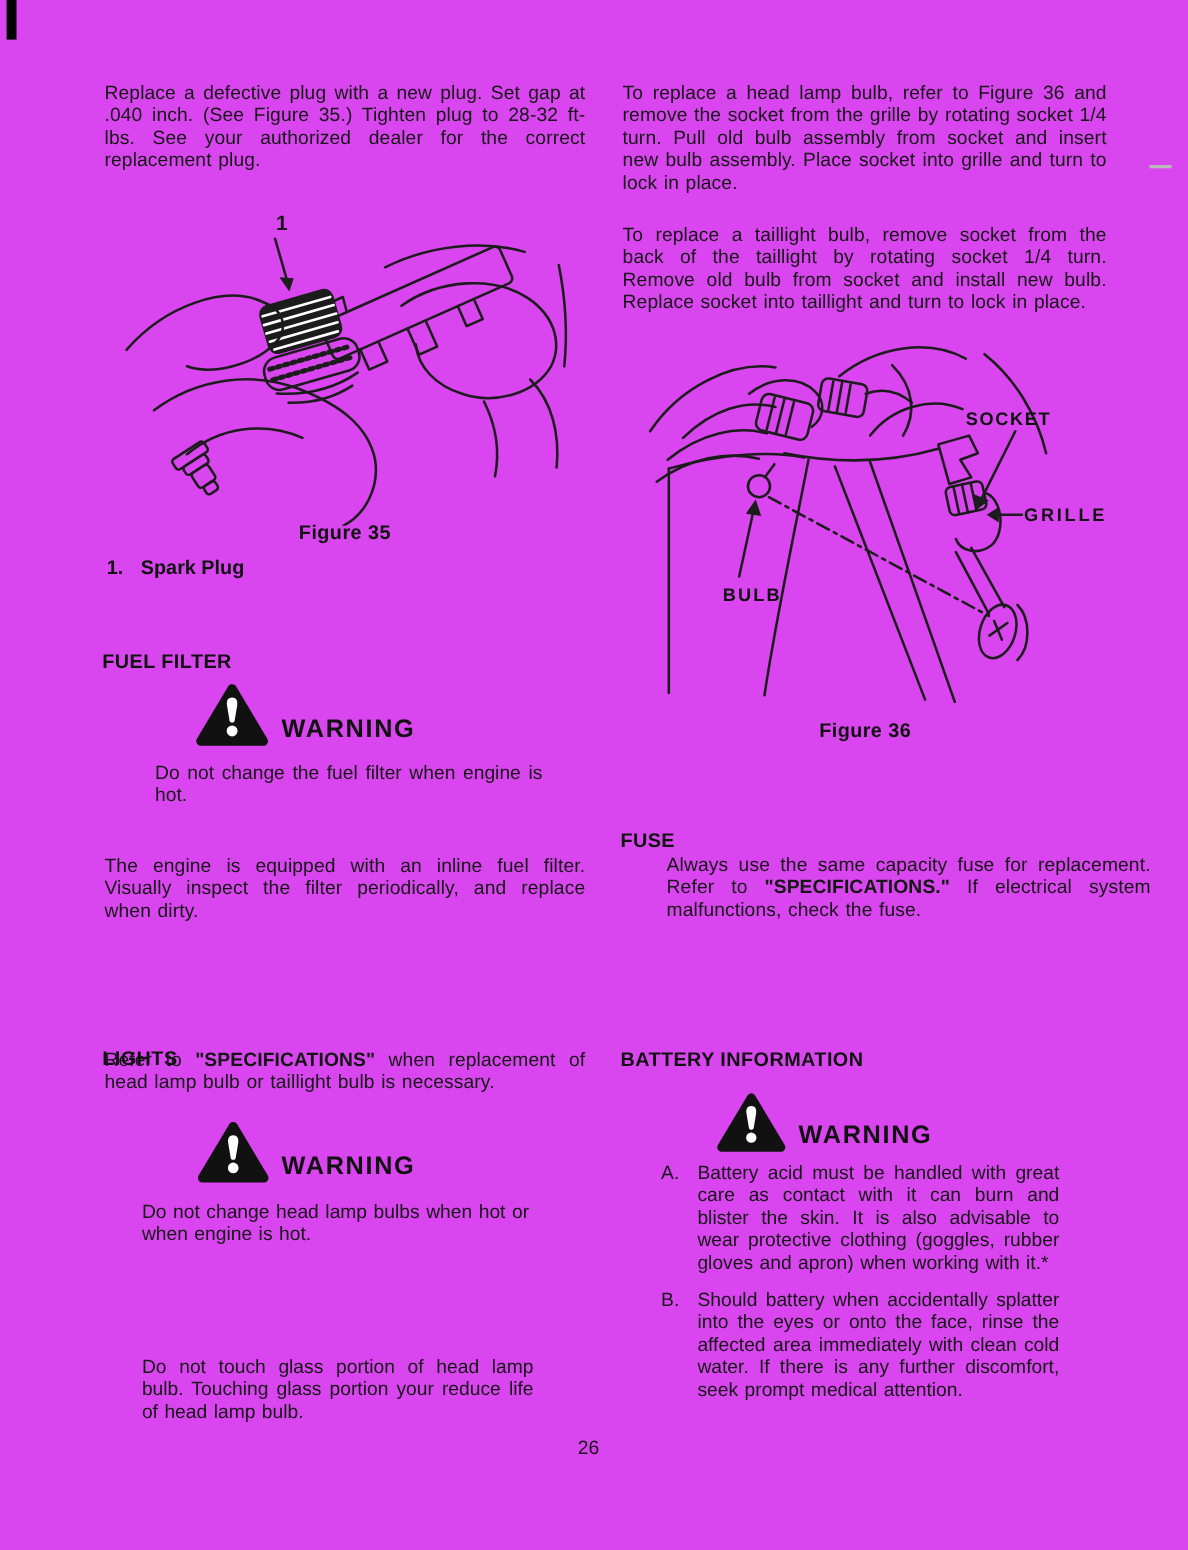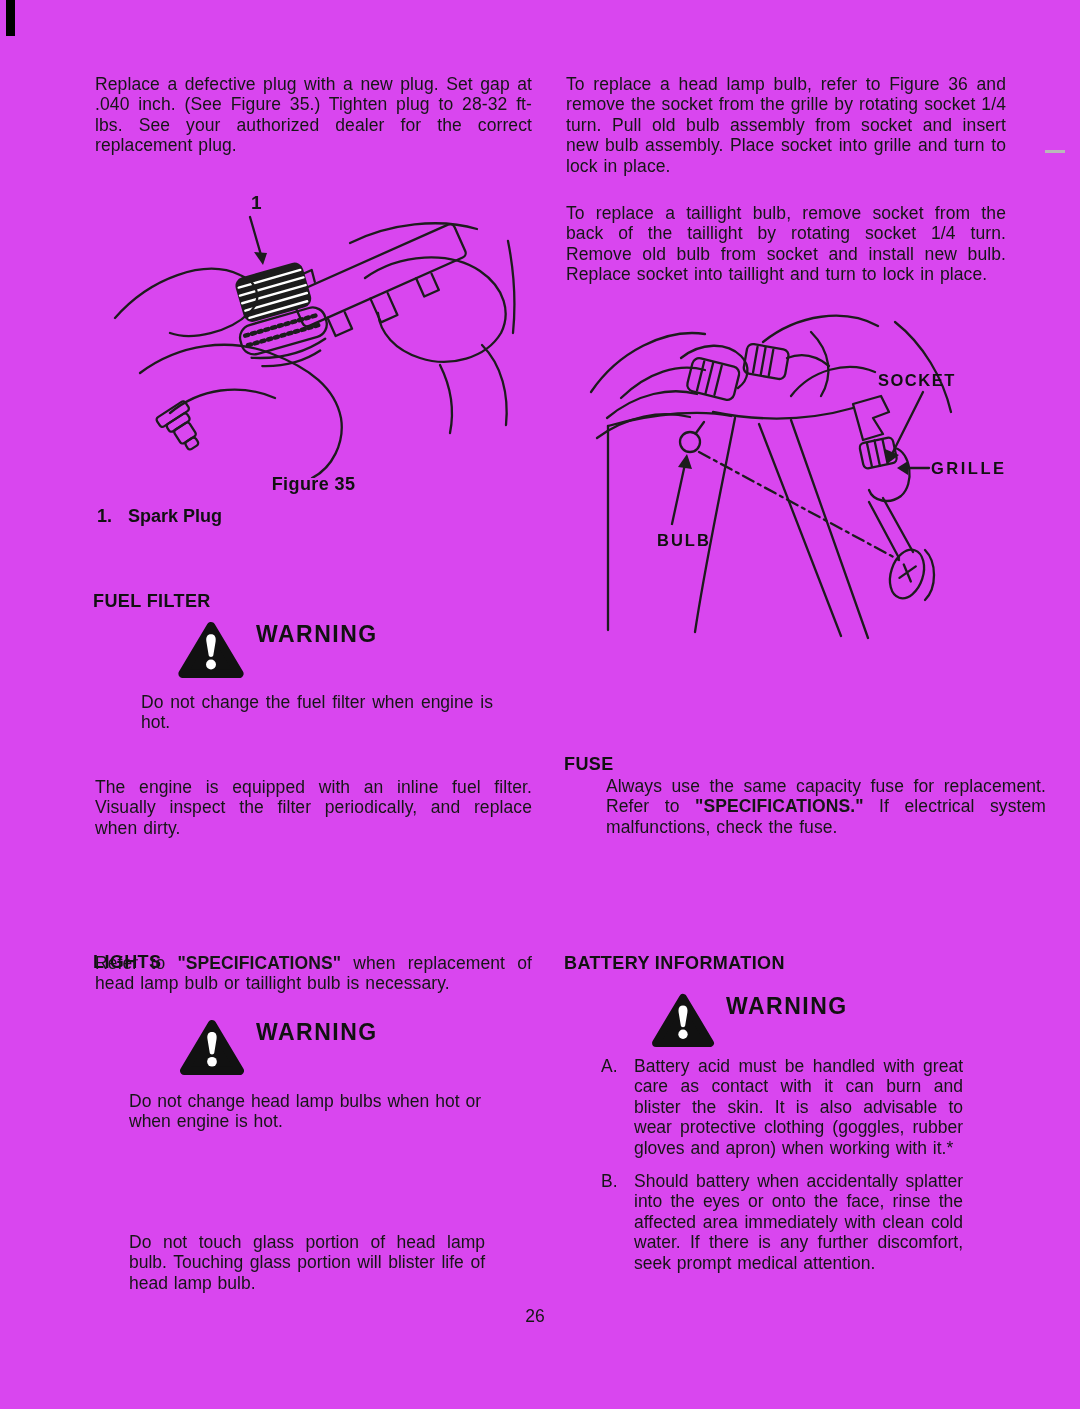--- a/index.html
+++ b/index.html
@@ -16,21 +16,21 @@
   }
   .heading{
     font-size:18px;font-weight:bold;letter-spacing:0.4px;color:#111;
   }
   .fig-caption{
     font-size:18px;font-weight:bold;text-align:center;letter-spacing:0.4px;color:#111;
   }
   .legend{font-size:18px;font-weight:bold;color:#111;}
   .legend .num{display:inline-block;margin-right:16px;}
   .alert{
-    display:flex;align-items:flex-start;
+    display:flex;align-items:flex-end;
   }
   .alert .alert-label{
     font-size:23px;font-weight:bold;letter-spacing:1.5px;color:#111;
     margin-left:9px;padding-bottom:3px;
   }
   .alert-body{
     font-size:17.5px;line-height:20.4px;text-align:justify;color:#161616;word-spacing:1px;
   }
   .list-item{display:flex;margin-bottom:13px;}
   .list-item .letter{
@@ -124,21 +124,21 @@
   <div class="abs alert" style="left:177px;top:1019px;">
     <svg width="70" height="57" viewBox="0 0 100 88">
       <path d="M50 8 L93 80 L7 80 Z" fill="#111" stroke="#111" stroke-width="13" stroke-linejoin="round"></path>
       <path d="M50 20 C55.5 20 58 24 57 31 L53.5 52 C53 55.5 47 55.5 46.5 52 L43 31 C42 24 44.5 20 50 20 Z" fill="#fff"></path>
       <circle cx="50" cy="66" r="7.5" fill="#fff"></circle>
     </svg>
     <span class="alert-label">WARNING</span>
   </div>
   <div class="abs alert-body" style="left:129px;top:1091px;width:352px;">Do not change head lamp bulbs when hot or when engine is hot.</div>
 
-  <div class="abs alert-body" style="left:129px;top:1232px;width:356px;">Do not touch glass portion of head lamp bulb.  Touching glass portion will blister life of head lamp bulb.</div>
+  <div class="abs alert-body" style="left:129px;top:1232px;width:356px;">Do not touch glass portion of head lamp bulb.  Touching glass portion your reduce life of head lamp bulb.</div>
 
   <div class="abs page-number" style="left:490px;top:1306px;width:90px;">26</div>
 
   <div class="abs body-text" style="left:566px;top:74px;width:440px;">To replace a head lamp bulb, refer to Figure 36 and remove the socket from the grille by rotating socket 1/4 turn.  Pull old bulb assembly from socket and insert new bulb assembly.  Place socket into grille and turn to lock in place.</div>
 
   <div class="abs body-text" style="left:566px;top:203px;width:440px;">To replace a taillight bulb, remove socket from the back of the taillight by rotating socket 1/4 turn.  Remove old bulb from socket and install new bulb.  Replace socket into taillight and turn to lock in place.</div>
 
   <svg class="abs figure-art" style="left:563px;top:300px;" width="447" height="352" viewBox="0 0 447 352">
     <g stroke="#1c1c1c" stroke-width="2.3" fill="none" stroke-linecap="round" stroke-linejoin="round">
 
@@ -193,20 +193,21 @@
       <path d="M360 92 L329 154"></path>
       <polygon points="324,164 322,149 336,155" fill="#1c1c1c" stroke="none"></polygon>
       <path d="M366 168 L344 168"></path>
       <polygon points="334,168 345,161 345,175" fill="#1c1c1c" stroke="none"></polygon>
     </g>
     <text x="315" y="86" font-size="16.5" font-weight="bold" letter-spacing="1.5" fill="#111">SOCKET</text>
     <text x="368" y="174" font-size="16.5" font-weight="bold" letter-spacing="2.5" fill="#111">GRILLE</text>
     <text x="94" y="246" font-size="16.5" font-weight="bold" letter-spacing="2" fill="#111">BULB</text>
   </svg>
 
+  <div class="abs fig-caption" style="left:563px;top:654px;width:447px;">Figure 36</div>
 
   <div class="abs heading" style="left:564px;top:754px;">FUSE</div>
   <div class="abs body-text" style="left:566px;top:776px;width:440px;margin-left:40px;"><span>Always use the same capacity fuse for replacement.  Refer to </span><span class="bold">"SPECIFICATIONS."</span><span>  If electrical system malfunctions, check the fuse.</span></div>
 
   <div class="abs heading" style="left:564px;top:953px;">BATTERY INFORMATION</div>
 
   <div class="abs alert" style="left:649px;top:993px;">
     <svg width="68" height="55" viewBox="0 0 100 88">
       <path d="M50 8 L93 80 L7 80 Z" fill="#111" stroke="#111" stroke-width="13" stroke-linejoin="round"></path>
       <path d="M50 20 C55.5 20 58 24 57 31 L53.5 52 C53 55.5 47 55.5 46.5 52 L43 31 C42 24 44.5 20 50 20 Z" fill="#fff"></path>

